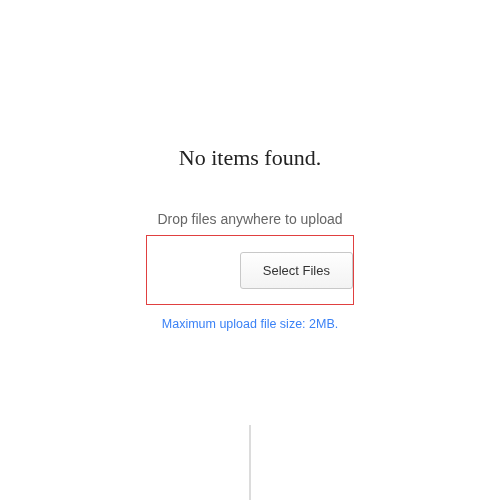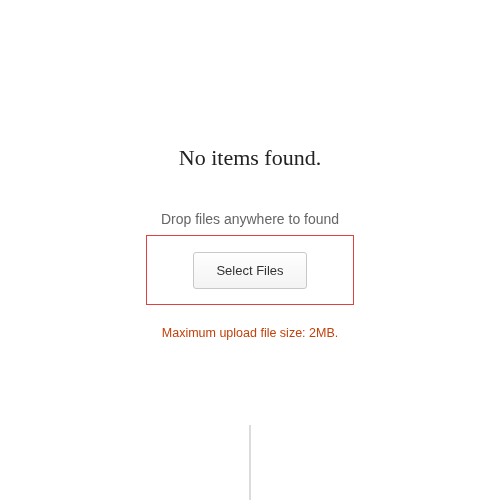--- a/index.html
+++ b/index.html
@@ -29,52 +29,52 @@
       font-size: 14px;
       color: #666;
     }
     .highlight-box {
       margin-top: 8px;
       width: 208px;
       height: 70px;
       border: 1px solid #e04040;
       display: flex;
       align-items: center;
-      justify-content: center;
+      justify-content: flex-end;
     }
     .select-button {
       padding: 10px 22px;
       font-size: 13px;
       color: #333;
       background: linear-gradient(to bottom, #fefefe, #f3f3f3);
       border: 1px solid #c8c8c8;
       border-radius: 3px;
       cursor: pointer;
     }
     .max-size {
-      margin-top: 21px;
+      margin-top: 12px;
       font-size: 12.5px;
-      color: #c2410c;
+      color: #3b82f6;
     }
     .divider {
       position: absolute;
       bottom: 0;
       left: 50%;
       transform: translateX(-50%);
       width: 2px;
       height: 75px;
       background: #dcdcdc;
     }
   </style>
 </head>
 <body>
 
 <div class="no-items">No items found.</div>
 
-<div class="drop-hint">Drop files anywhere to found</div>
+<div class="drop-hint">Drop files anywhere to upload</div>
 
 <div class="highlight-box">
   <button class="select-button">Select Files</button>
 </div>
 
 <div class="max-size">Maximum upload file size: 2MB.</div>
 
 <div class="divider"></div>
 
 </body></html>

